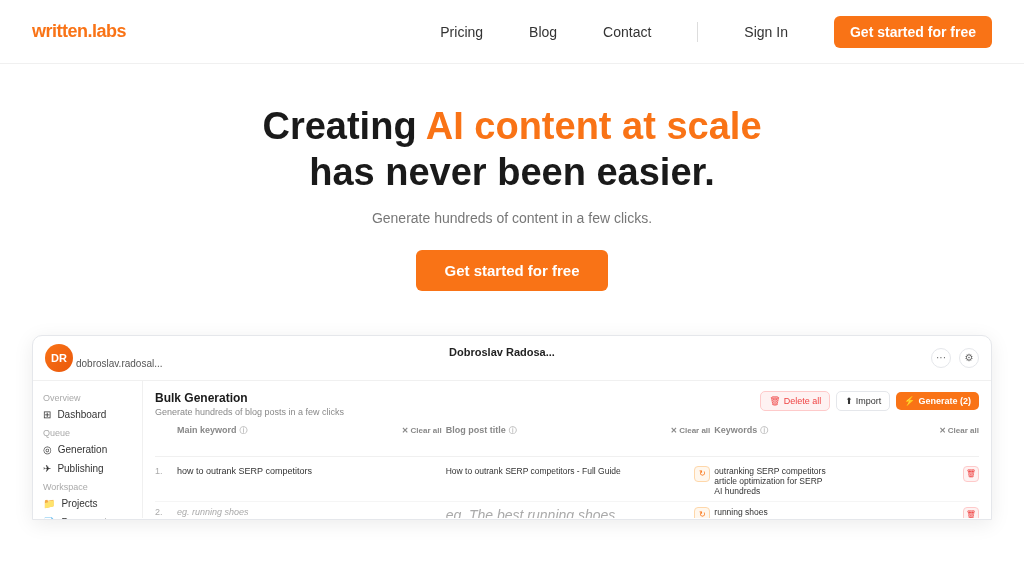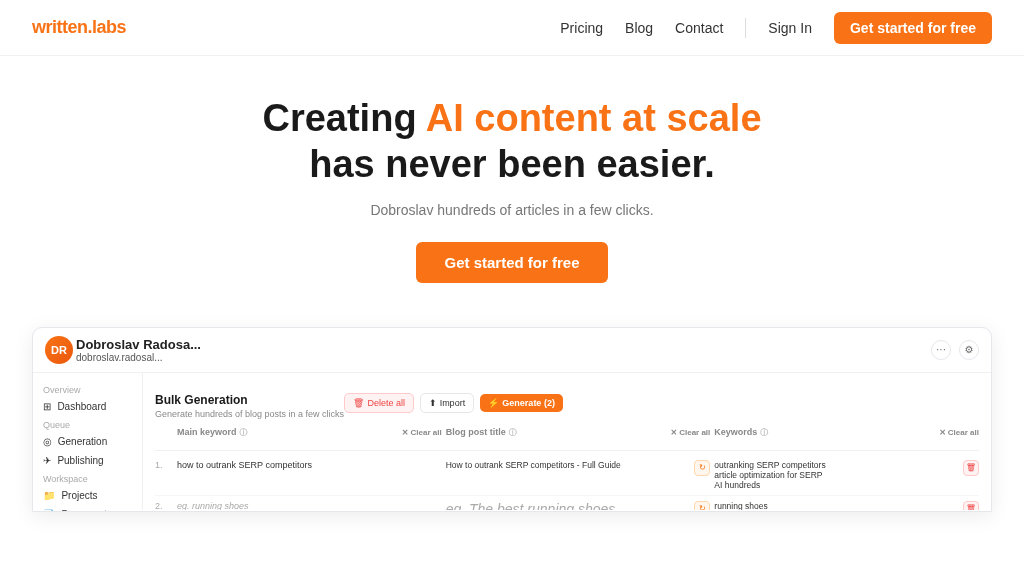--- a/index.html
+++ b/index.html
@@ -4,34 +4,34 @@
   <style>
     * { margin: 0; padding: 0; box-sizing: border-box; }
     body { font-family: -apple-system, BlinkMacSystemFont, 'Segoe UI', sans-serif; background: #fff; width: 1024px; height: 576px; overflow: hidden; }
 
     
     .header {
       display: flex;
       align-items: center;
       justify-content: space-between;
       padding: 12px 32px;
-      height: 56px;
+      height: 64px;
       border-bottom: 1px solid #f0f0f0;
     }
     .logo {
       font-size: 18px;
       font-weight: 700;
       color: #1a1a1a;
       letter-spacing: -0.5px;
     }
     .logo span { color: #f97316; }
     .nav {
       display: flex;
       align-items: center;
-      gap: 22px;
+      gap: 46px;
     }
     .nav-link {
       font-size: 14px;
       color: #333;
       text-decoration: none;
       cursor: pointer;
     }
     .nav-divider {
       width: 1px;
       height: 20px;
@@ -109,21 +109,21 @@
       border-radius: 50%;
       background: linear-gradient(135deg, #f97316, #ea580c);
       display: flex; align-items: center; justify-content: center;
       color: #fff; font-size: 11px; font-weight: 700; flex-shrink: 0;
     }
     .app-bar-user {
       font-size: 10px;
       color: #555;
       flex: 1;
     }
-    .app-bar-user .name { font-weight: 600; font-size: 13px; color: #222; }
+    .app-bar-user .name { font-weight: 600; font-size: 11px; color: #222; text-align: center; }
     .app-bar-icons {
       display: flex;
       gap: 8px;
     }
     .icon-circle {
       width: 20px; height: 20px;
       border-radius: 50%;
       border: 1px solid #e5e7eb;
       display: flex; align-items: center; justify-content: center;
       font-size: 10px; color: #666; cursor: pointer;
@@ -161,23 +161,22 @@
 
     
     .app-main {
       flex: 1;
       padding: 10px 12px;
       overflow: hidden;
     }
     .bulk-header {
       display: flex;
       align-items: flex-start;
-      justify-content: flex-start;
+      justify-content: space-between;
       margin-bottom: 8px;
-      margin-top: 10px;
     }
     .bulk-title { font-size: 12px; font-weight: 700; color: #1a1a1a; }
     .bulk-desc { font-size: 9px; color: #888; margin-top: 2px; }
     .bulk-actions {
       display: flex;
       gap: 6px;
       align-items: center;
     }
     .btn-delete {
       background: #fef2f2;
@@ -213,21 +212,21 @@
 
     
     .table-header {
       display: grid;
       grid-template-columns: 18px 1fr 1fr 1fr;
       gap: 4px;
       font-size: 9px;
       color: #888;
       font-weight: 600;
       border-bottom: 1px solid #f0f0f0;
-      padding-bottom: 12px;
+      padding-bottom: 20px;
       margin-bottom: 4px;
     }
     .table-col-label {
       display: flex; align-items: center; gap: 3px;
     }
     .clear-all {
       margin-left: auto;
       color: #888;
       font-size: 8px;
       display: flex; align-items: center; gap: 2px;
@@ -286,21 +285,21 @@
     <button class="cta-btn-header">Get started for free</button>
   </nav>
 </header>
 
 <section class="hero">
   <h1 class="hero-title">
     <span>Creating </span><span class="orange">AI content at scale</span><br>
     <span>has never been easier.</span>
   </h1>
   <p class="hero-subtitle">
-    <span>Dobroslav hundreds of articles in a few clicks.</span><br>
+    <span>Generate hundreds of content in a few clicks.</span><br>
   </p>
   <button class="cta-btn-hero">Get started for free</button>
 </section>
 
 <div class="app-preview">
 
   <div class="app-bar">
     <div class="avatar">DR</div>
     <div class="app-bar-user">
       <div class="name">Dobroslav Radosa...</div>

